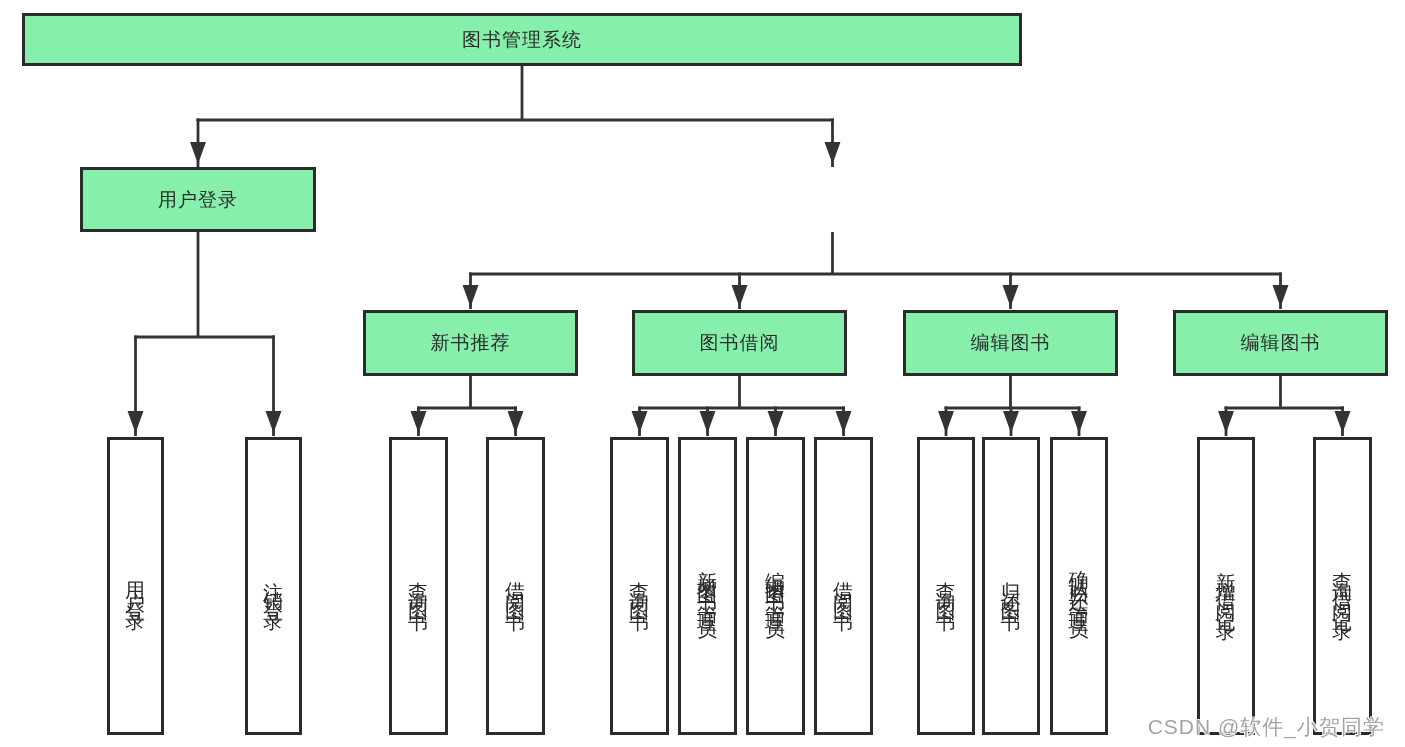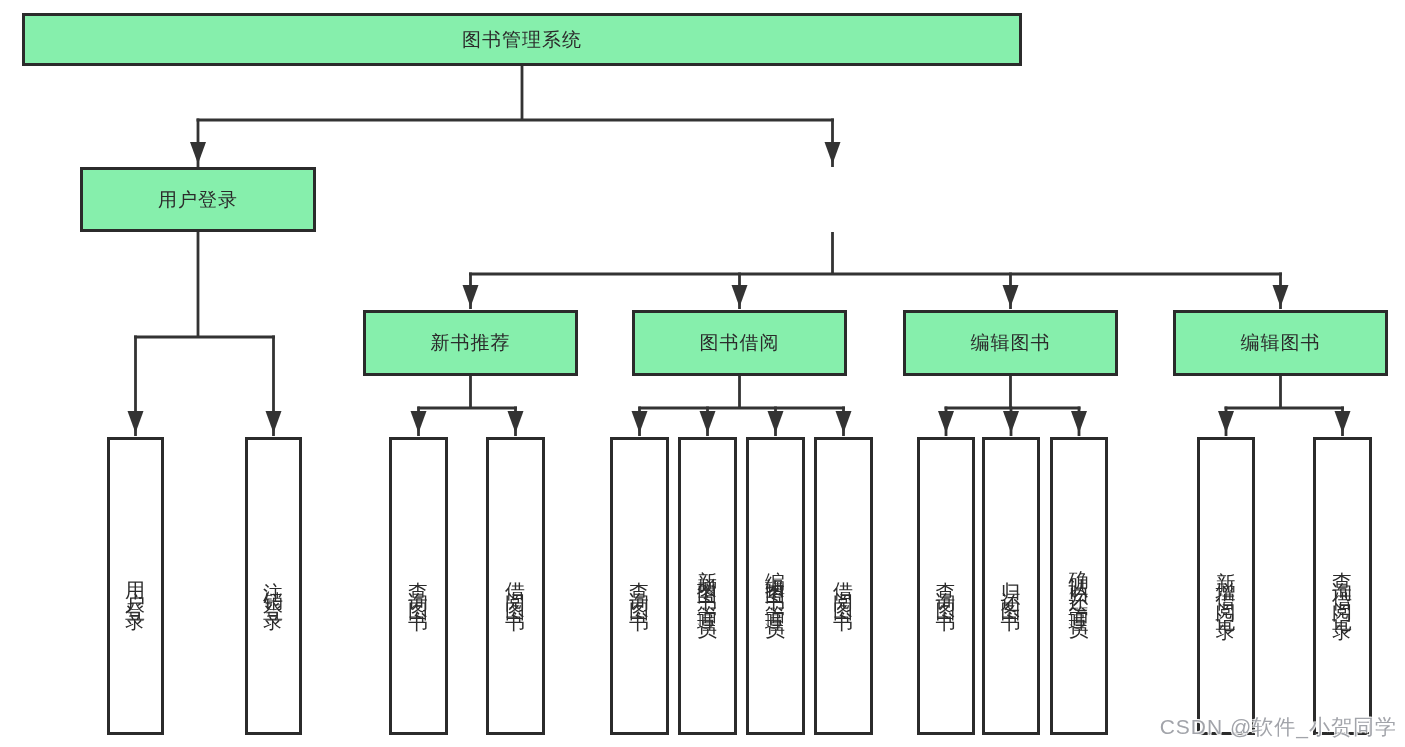--- a/index.html
+++ b/index.html
@@ -53,21 +53,21 @@
     writing-mode: vertical-rl;
     text-orientation: mixed;
     font-size: 20px;
     line-height: 1;
     letter-spacing: 10px;
     color: var(--text);
   }
   .vbox.long span { letter-spacing: 7px; }
   .watermark {
     position: absolute;
-    right: 8px;
+    right: 20px;
     bottom: 6px;
     font-size: 21px;
     letter-spacing: 1px;
     color: var(--watermark);
     text-shadow: -1px -1px 0 rgba(255,255,255,.85), 1px -1px 0 rgba(255,255,255,.85),
                  -1px 1px 0 rgba(255,255,255,.85), 1px 1px 0 rgba(255,255,255,.85);
     white-space: nowrap;
     margin-top: 12px;
   }
 </style>

